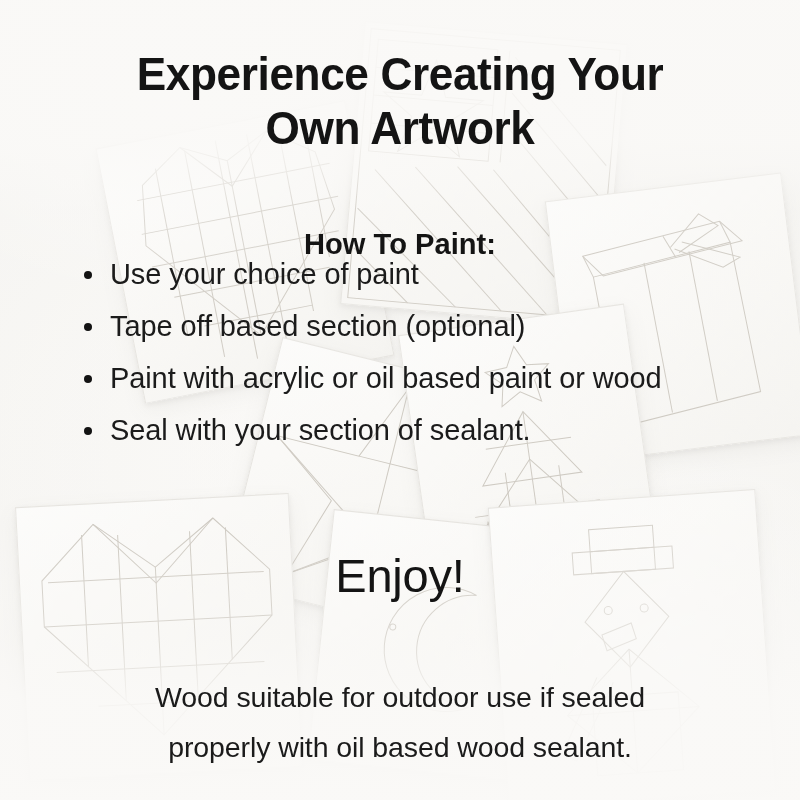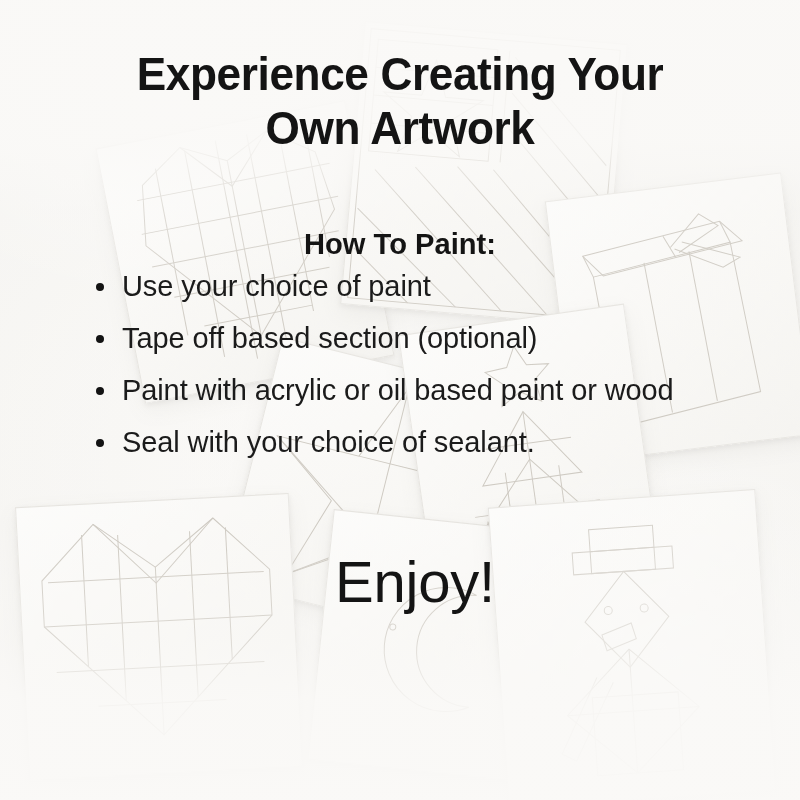--- a/index.html
+++ b/index.html
@@ -118,21 +118,21 @@
     line-height: 1.1;
     color: #141414;
     transform: scaleX(0.97);
   }
 
   #bullets {
     position: absolute;
     top: 250px;
     left: 78px;
     width: 690px;
-    margin: 12px;
+    margin: 0;
     padding: 0;
     list-style: none;
   }
   #bullets li {
     position: relative;
     padding-left: 32px;
     margin: 0 0 4px 0;
     font-family: "Liberation Sans", sans-serif;
     font-weight: 400;
     font-size: 29px;
@@ -147,26 +147,26 @@
     top: 21px;
     width: 8px;
     height: 8px;
     border-radius: 50%;
     background: #131313;
   }
 
   #enjoy {
     position: absolute;
     top: 550px;
-    left: 255px;
+    left: 240px;
     width: 320px;
     text-align: center;
     font-family: "Liberation Sans", sans-serif;
     font-weight: 400;
-    font-size: 58px;
+    font-size: 47px;
     line-height: 1.1;
     color: #141414;
     letter-spacing: -0.2px;
   }
 
   #footer {
     position: absolute;
     top: 672px;
     left: 30px;
     width: 740px;
@@ -320,20 +320,24 @@
       <span>Experience Creating Your</span><br>
       <span>Own Artwork</span>
     </h1>
 
     <h2 id="howto">How To Paint:</h2>
 
     <ul id="bullets">
       <li>Use your choice of paint</li>
       <li>Tape off based section (optional)</li>
       <li>Paint with acrylic or oil based paint or wood</li>
-      <li>Seal with your choice of sealant.</li>
+      <li>Seal with your section of sealant.</li>
     </ul>
 
     <div id="enjoy">Enjoy!</div>
 
+    <div id="footer">
+      <span class="line">Wood suitable for outdoor use if sealed</span>
+      <span class="line">properly with oil based wood sealant.</span>
+    </div>
 
   </div>
 </div>
 
 </body></html>

